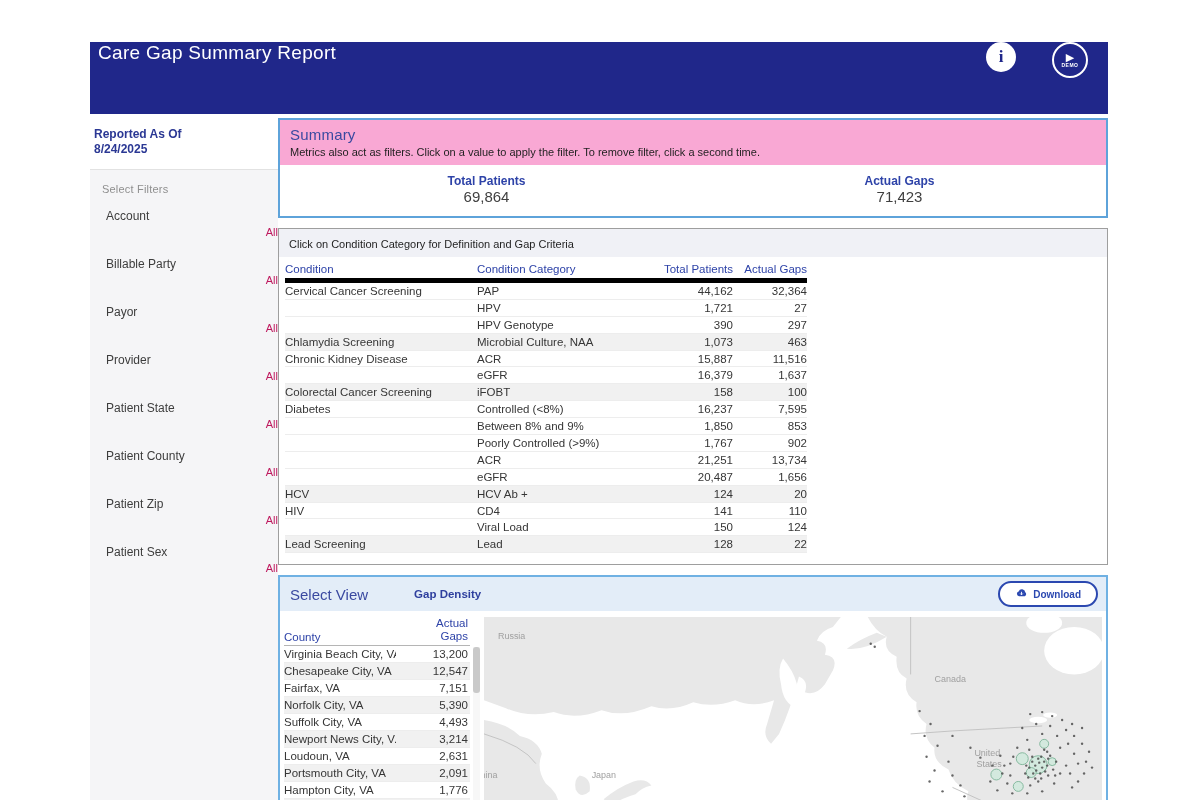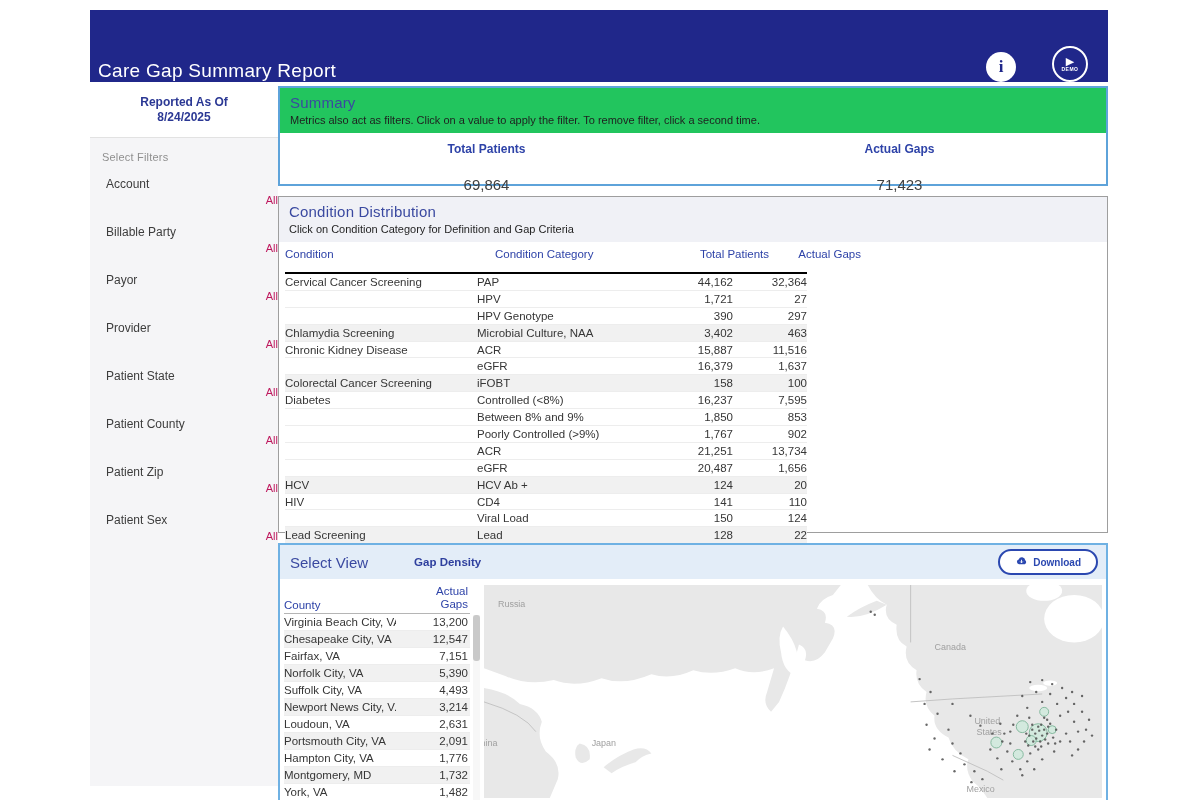--- a/index.html
+++ b/index.html
@@ -1,64 +1,64 @@
 <!DOCTYPE html>
 <html><head>
 <meta charset="utf-8">
 <style>
   * { margin:0; padding:0; box-sizing:border-box; }
   html,body { width:1200px; height:800px; overflow:hidden; background:#ffffff;
     font-family:"Liberation Sans", sans-serif; }
   .app { position:absolute; left:90px; top:10px; width:1018px; }
 
   
-  .hdr { height:72px; background:#20278a; display:flex; align-items:flex-end; padding:0 20px 0 8px; }
+  .hdr { height:72px; background:#20278a; display:flex; align-items:flex-start; padding:0 20px 0 8px;margin-top:32px; }
   .hdr-title { color:#fff; font-size:19px; font-weight:500; letter-spacing:.3px; }
   .hdr-spacer { flex:1; }
   .info-btn { width:30px; height:30px; border-radius:50%; background:#fff; color:#20278a;
     display:flex; align-items:center; justify-content:center; font-family:"Liberation Serif", serif;
     font-weight:700; font-size:17px; margin-right:36px; cursor:pointer; }
   .demo-btn { width:36px; height:36px; border-radius:50%; border:2px solid #fff; color:#fff;
     display:flex; flex-direction:column; align-items:center; justify-content:center; cursor:pointer; }
   .demo-play { font-size:11px; line-height:10px; }
   .demo-txt { font-size:5px; font-weight:700; letter-spacing:.5px; }
 
   
   .content { display:flex; margin-top:4px; align-items:flex-start; }
   .sidebar { width:188px; flex:none; }
   .main { width:830px; flex:none; display:flex; flex-direction:column; gap:10px; }
 
   
   .reported { background:#fff; border-bottom:1px solid #e2e2e2; padding:9px 4px 12px;
-    text-align:center; color:#2b3894; font-size:12px; font-weight:700; line-height:1.25; }
+    text-align:left; color:#2b3894; font-size:12px; font-weight:700; line-height:1.25; }
   .filters { background:#f5f5f7; min-height:648px; padding:13px 0 0 12px; }
   .filters-title { color:#8f8f8f; font-size:11px; margin-bottom:14px; letter-spacing:.2px; }
   .filter-group { margin:0 0 19px 4px; cursor:pointer; }
   .filter-label { font-size:12px; color:#3d3d3d; }
   .filter-value { font-size:11px; color:#be185d; margin:3px 0 0 4px;text-align:right; }
 
   
   .sect-head { padding:6px 10px 7px; }
   .sect-title { font-size:15px; color:#3a49a0; letter-spacing:.2px; }
   .sect-sub { font-size:11px; color:#1f1f1f; margin-top:3px; }
 
   
   .summary { border:2px solid #5ea3da; background:#fff; height:100px; }
-  .summary .sect-head { background:#22c55e; }
+  .summary .sect-head { background:#f9a8d4; }
   .metrics { display:flex; padding-top:9px; }
   .metric { flex:1; text-align:center; cursor:pointer; }
   .metric-label { font-size:12px; color:#2e43a8; font-weight:600; }
-  .metric-value { font-size:15px; color:#3f3f3f; margin-top:20px; }
+  .metric-value { font-size:15px; color:#3f3f3f; margin-top:0; }
 
   
   .condition { border:1px solid #9e9e9e; background:#fff; height:337px; }
   .condition .sect-head { background:#f0f1f6; }
   .ctable { margin:6px 0 0 6px; width:522px; }
   .crow { display:grid; grid-template-columns:192px 168px 88px 74px; align-items:center; }
-  .chead { border-bottom:2px solid #000000; padding-bottom:12px;gap:18px; }
+  .chead { border-bottom:5px solid #000000; padding-bottom:3px; }
   .chead > div { font-size:11.5px; color:#2e43a8; }
   .cell-num { text-align:right; }
   .crow-data { height:16.9px; border-bottom:1px solid #ededed; cursor:pointer; }
   .crow-data > div { font-size:11.5px; color:#363636; line-height:16px; white-space:nowrap; }
   .crow-data.shade { background:#f1f1f1; }
 
   
   .selview { border:2px solid #6fb1e3; background:#fff; height:262px; }
   .selview-head { background:#e3edf8; height:34px; display:flex; align-items:center; padding:0 8px 0 10px; }
   .selview-title { font-size:15px; color:#3a49a0; }
@@ -158,21 +158,20 @@
             </div>
             <div class="metric">
               <div class="metric-label">Actual Gaps</div>
               <div class="metric-value">71,423</div>
             </div>
           </div>
       </div>
 
       <div class="condition">
         <div class="sect-head">
-          <div class="sect-title">Condition Distribution</div>
           <div class="sect-sub">Click on Condition Category for Definition and Gap Criteria</div>
         </div>
         <div class="ctable">
           <div class="crow chead">
             <div>Condition</div>
             <div>Condition Category</div>
             <div class="cell-num">Total Patients</div>
             <div class="cell-num">Actual Gaps</div>
           </div>
           <div>
@@ -190,21 +189,21 @@
               </div>
               <div class="crow crow-data">
                 <div></div>
                 <div>HPV Genotype</div>
                 <div class="cell-num">390</div>
                 <div class="cell-num">297</div>
               </div>
               <div class="crow crow-data shade">
                 <div>Chlamydia Screening</div>
                 <div>Microbial Culture, NAA</div>
-                <div class="cell-num">3,402</div>
+                <div class="cell-num">1,073</div>
                 <div class="cell-num">463</div>
               </div>
               <div class="crow crow-data">
                 <div>Chronic Kidney Disease</div>
                 <div>ACR</div>
                 <div class="cell-num">15,887</div>
                 <div class="cell-num">11,516</div>
               </div>
               <div class="crow crow-data">
                 <div></div>

